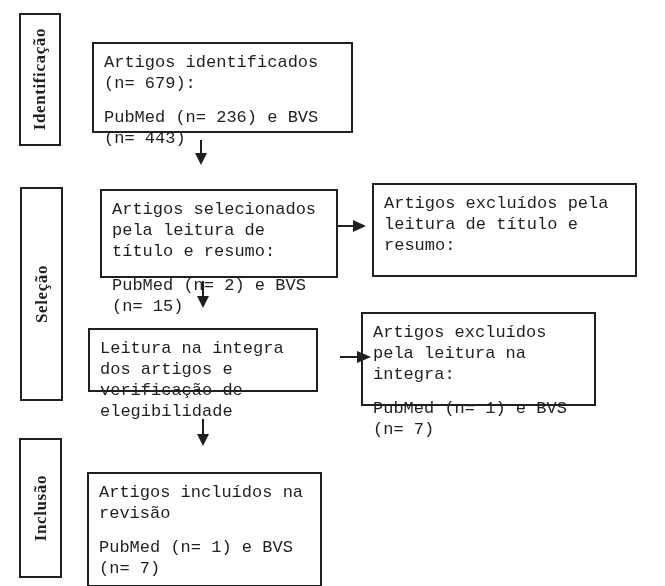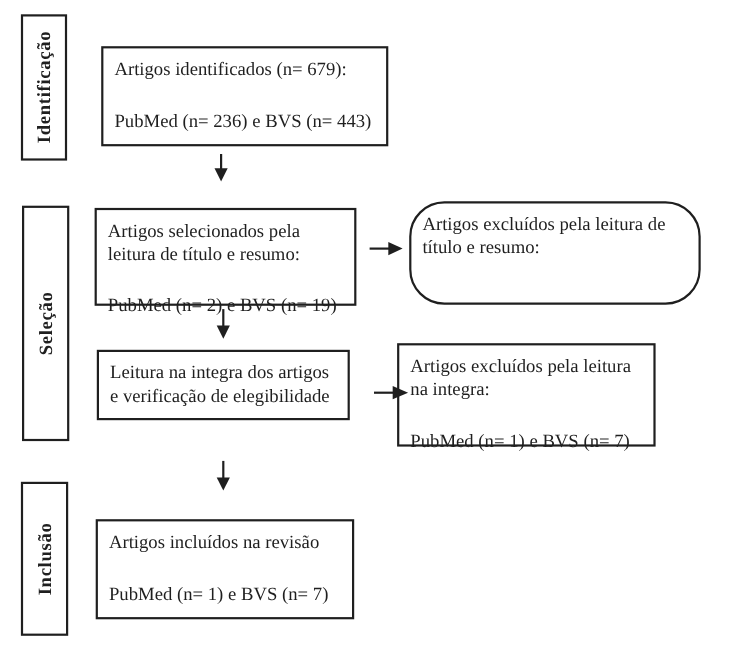--- a/index.html
+++ b/index.html
@@ -45,29 +45,29 @@
 
   
   .flow-box {
     position: absolute;
     border: 2px solid var(--border);
     background: var(--background);
     padding: 8px 10px;
     font-size: 17px;
     line-height: 21px;
   }
-  .flow-box p { margin: 0; }
-  .flow-box p + p { margin-top: 26px; }
+  .flow-box p { margin: 0; font-family: Liberation Mono, monospace; }
+  .flow-box p + p { margin-top: 13px; }
 
   .box-identified       { left: 92px;  top: 42px;  width: 261px; height: 91px; }
-  .box-selected         { left: 86px;  top: 189px; width: 238px; height: 89px; }
-  .box-excluded-title   { left: 372px; top: 183px; width: 265px; height: 94px; border-radius: 32px; }
-  .box-fulltext         { left: 88px;  top: 318px; width: 230px; height: 64px; }
+  .box-selected         { left: 100px;  top: 189px; width: 238px; height: 89px; }
+  .box-excluded-title   { left: 372px; top: 183px; width: 265px; height: 94px; }
+  .box-fulltext         { left: 88px;  top: 328px; width: 230px; height: 64px; }
   .box-excluded-full    { left: 361px; top: 312px; width: 235px; height: 94px; }
-  .box-included         { left: 87px;  top: 472px; width: 235px; height: 91px; }
+  .box-included         { left: 87px;  top: 472px; width: 235px; height: 115px; }
 
   
   .arrows {
     position: absolute;
     left: 0; top: 0;
     width: 665px;
     height: 586px;
     pointer-events: none;
   }
   .arrows line    { stroke: var(--border); stroke-width: 2; }
@@ -88,21 +88,21 @@
     <span>Inclusão</span>
   </div>
 
   <div class="flow-box box-identified">
     <p>Artigos identificados (n= 679):</p>
     <p>PubMed (n= 236) e BVS (n= 443)</p>
   </div>
 
   <div class="flow-box box-selected">
     <p>Artigos selecionados pela leitura de título e resumo:</p>
-    <p>PubMed (n= 2) e BVS (n= 19)</p>
+    <p>PubMed (n= 2) e BVS (n= 15)</p>
   </div>
 
   <div class="flow-box box-excluded-title">
     <p>Artigos excluídos pela leitura de título e resumo:</p>
   </div>
 
   <div class="flow-box box-fulltext">
     <p>Leitura na integra dos artigos e verificação de elegibilidade</p>
   </div>
 

